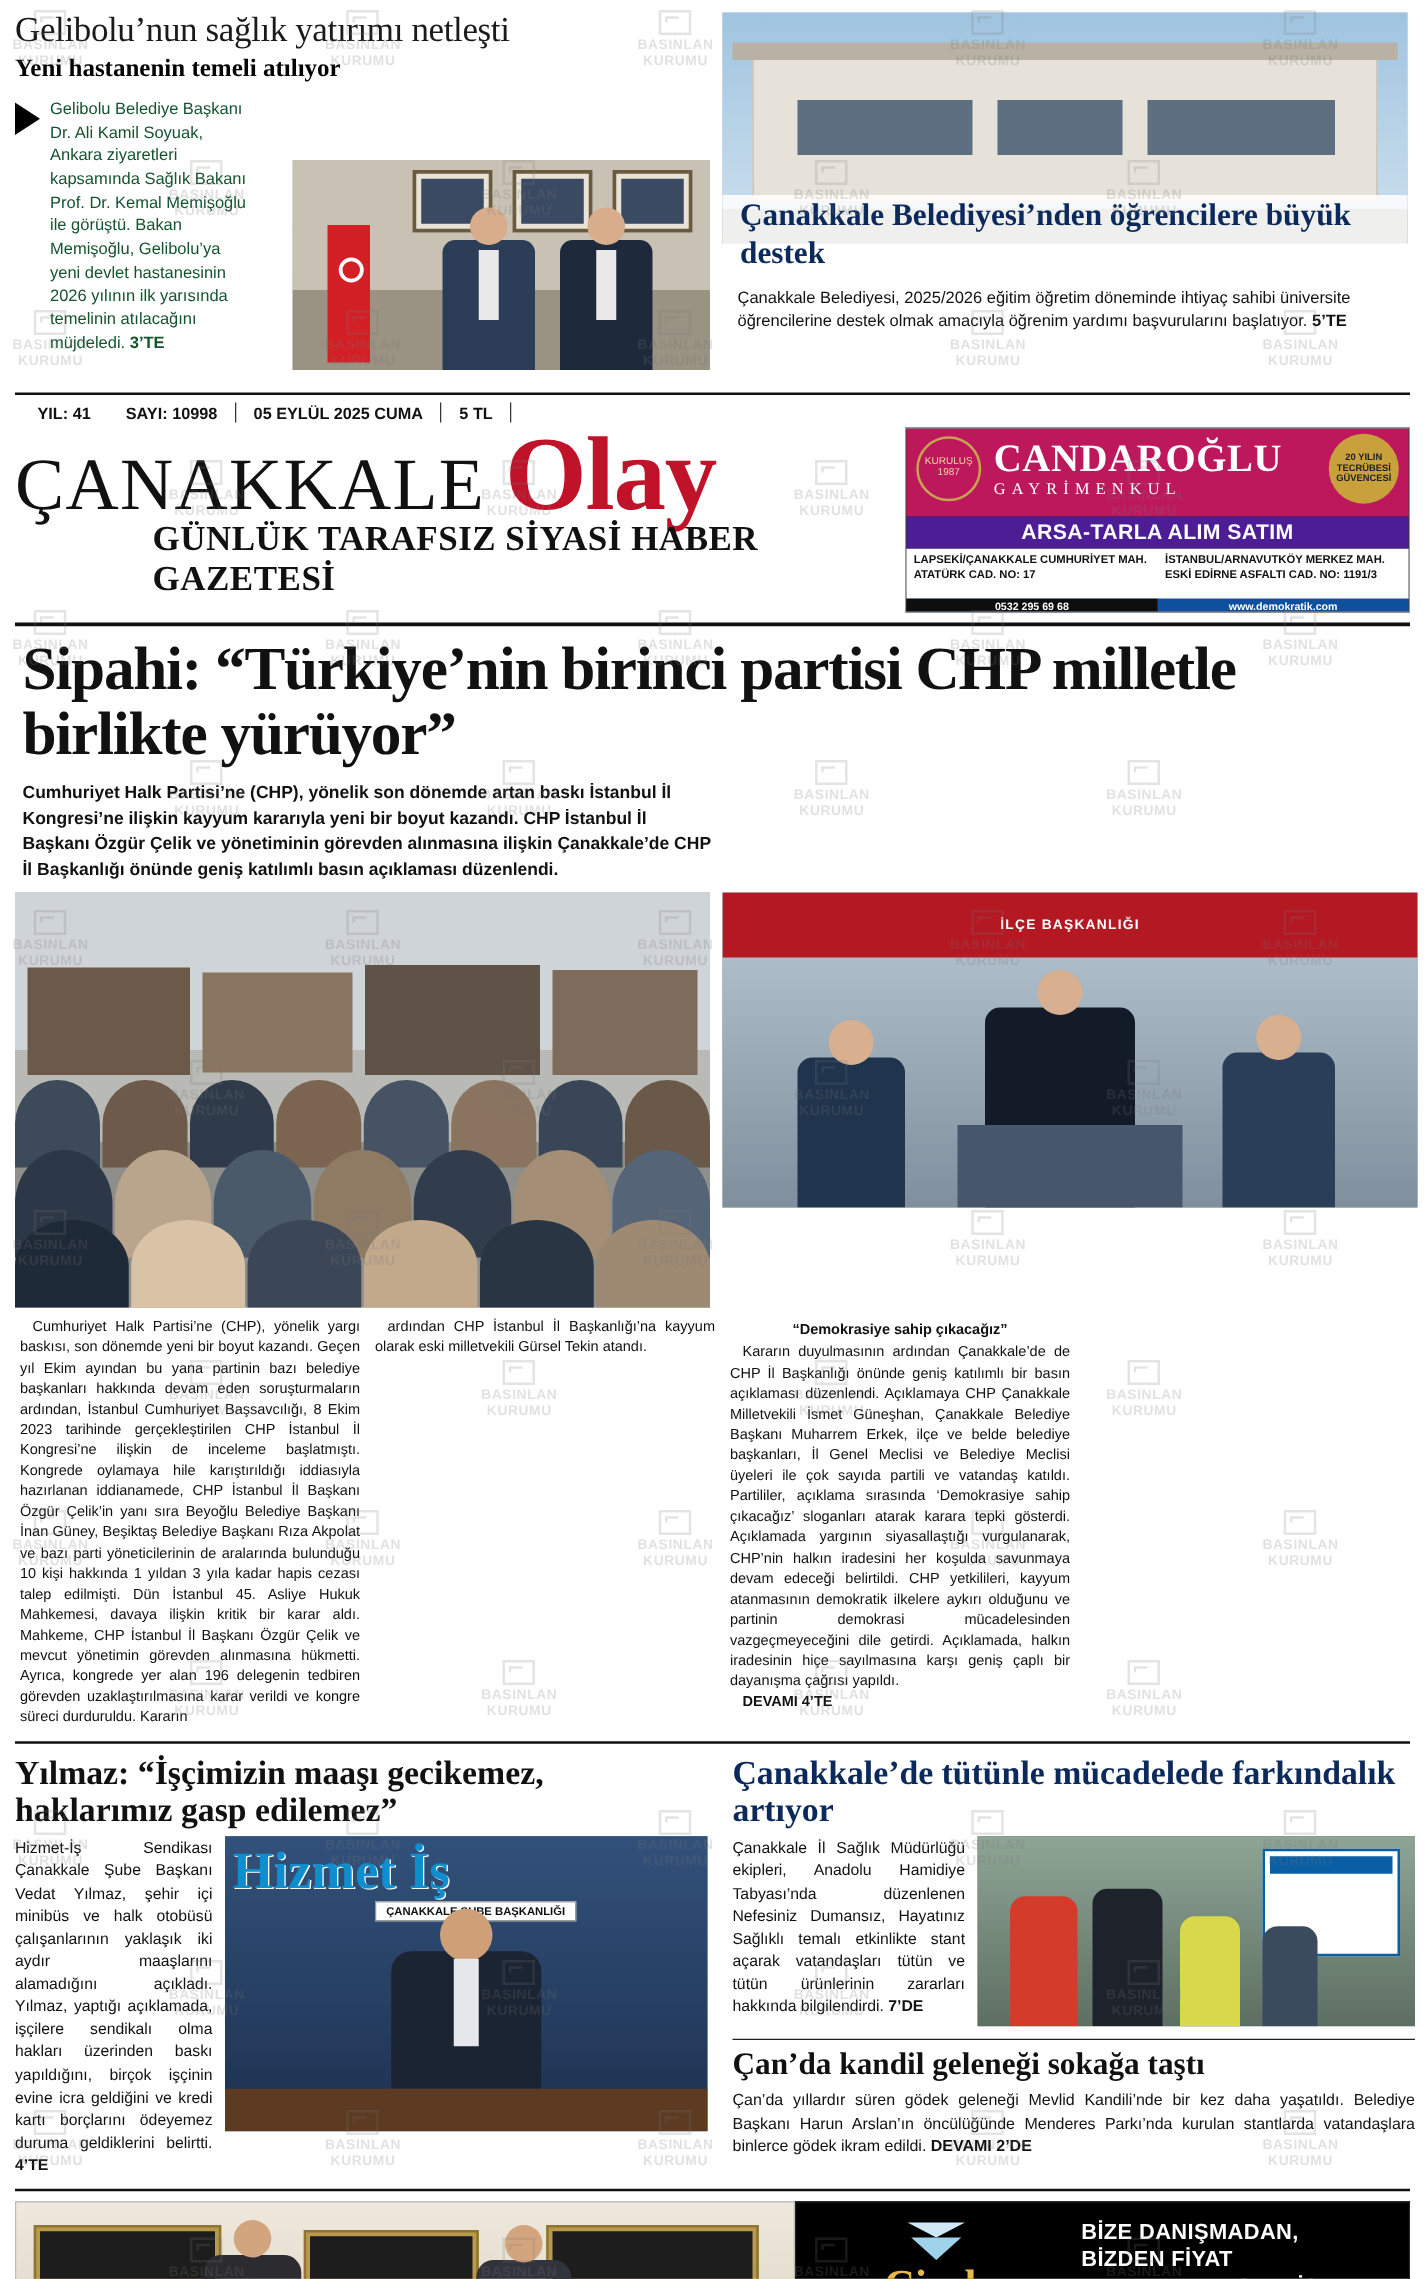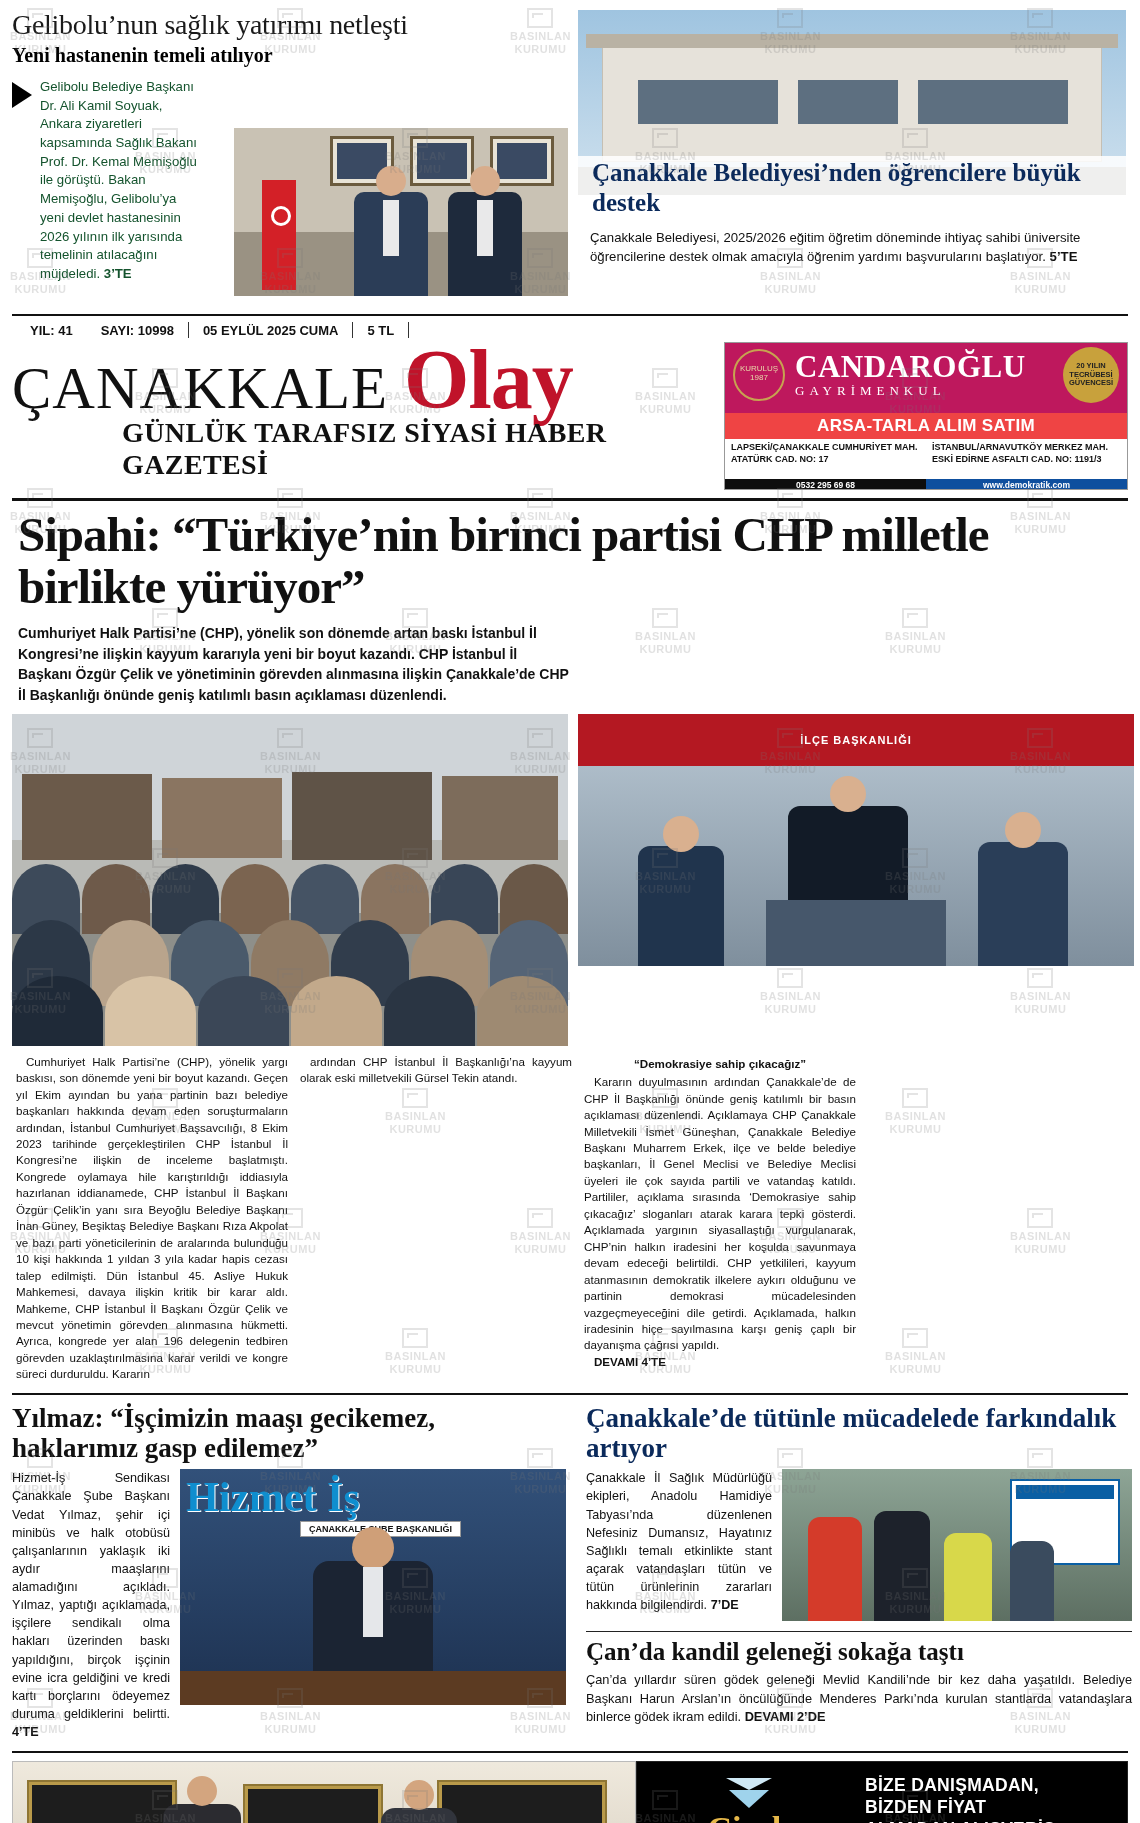--- a/index.html
+++ b/index.html
@@ -158,21 +158,21 @@
   }
   .ad-top { height:70px; background:#be185d; position:relative; }
   .ad-brand {
     position:absolute; left:70px; top:6px;
     color:#fff; font-family:"Liberation Serif", serif;
     font-size:31px; font-weight:bold; letter-spacing:0.5px;
   }
   .ad-brand small{display:block;font-size:13px;letter-spacing:5px;font-weight:normal;margin-top:-2px;}
   .ad-seal{position:absolute;left:8px;top:6px;width:52px;height:52px;border:2px solid #c7a350;border-radius:50%;color:#e8d8a8;font-size:8px;text-align:center;padding-top:14px;line-height:1.1;}
   .ad-badge{position:absolute;right:8px;top:4px;width:56px;height:56px;border-radius:50%;background:#c8a13c;color:#222;font-size:7.5px;text-align:center;padding-top:15px;line-height:1.15;font-weight:bold;}
-  .ad-mid{height:26px;background:#ef4444;color:#fff;font-size:17px;font-weight:bold;text-align:center;line-height:26px;letter-spacing:0.3px;}
+  .ad-mid{height:26px;background:#4c1d95;color:#fff;font-size:17px;font-weight:bold;text-align:center;line-height:26px;letter-spacing:0.3px;}
   .ad-cols{display:flex;background:#fff;height:40px;font-size:9px;line-height:1.28;}
   .ad-cols div{flex:1;padding:3px 6px;color:#111;font-weight:bold;}
   .ad-foot{display:flex;height:12px;background:#0e4f9e;color:#fff;font-size:8.5px;font-weight:bold;}
   .ad-foot div{flex:1;text-align:center;line-height:12px;}
   .ad-foot .ph{background:#0e0e0e;}
 
   
   .main-rule { border-top:3px solid #111; margin-top:8px; }
   .main-head {
     font-family:"Liberation Serif", serif;

